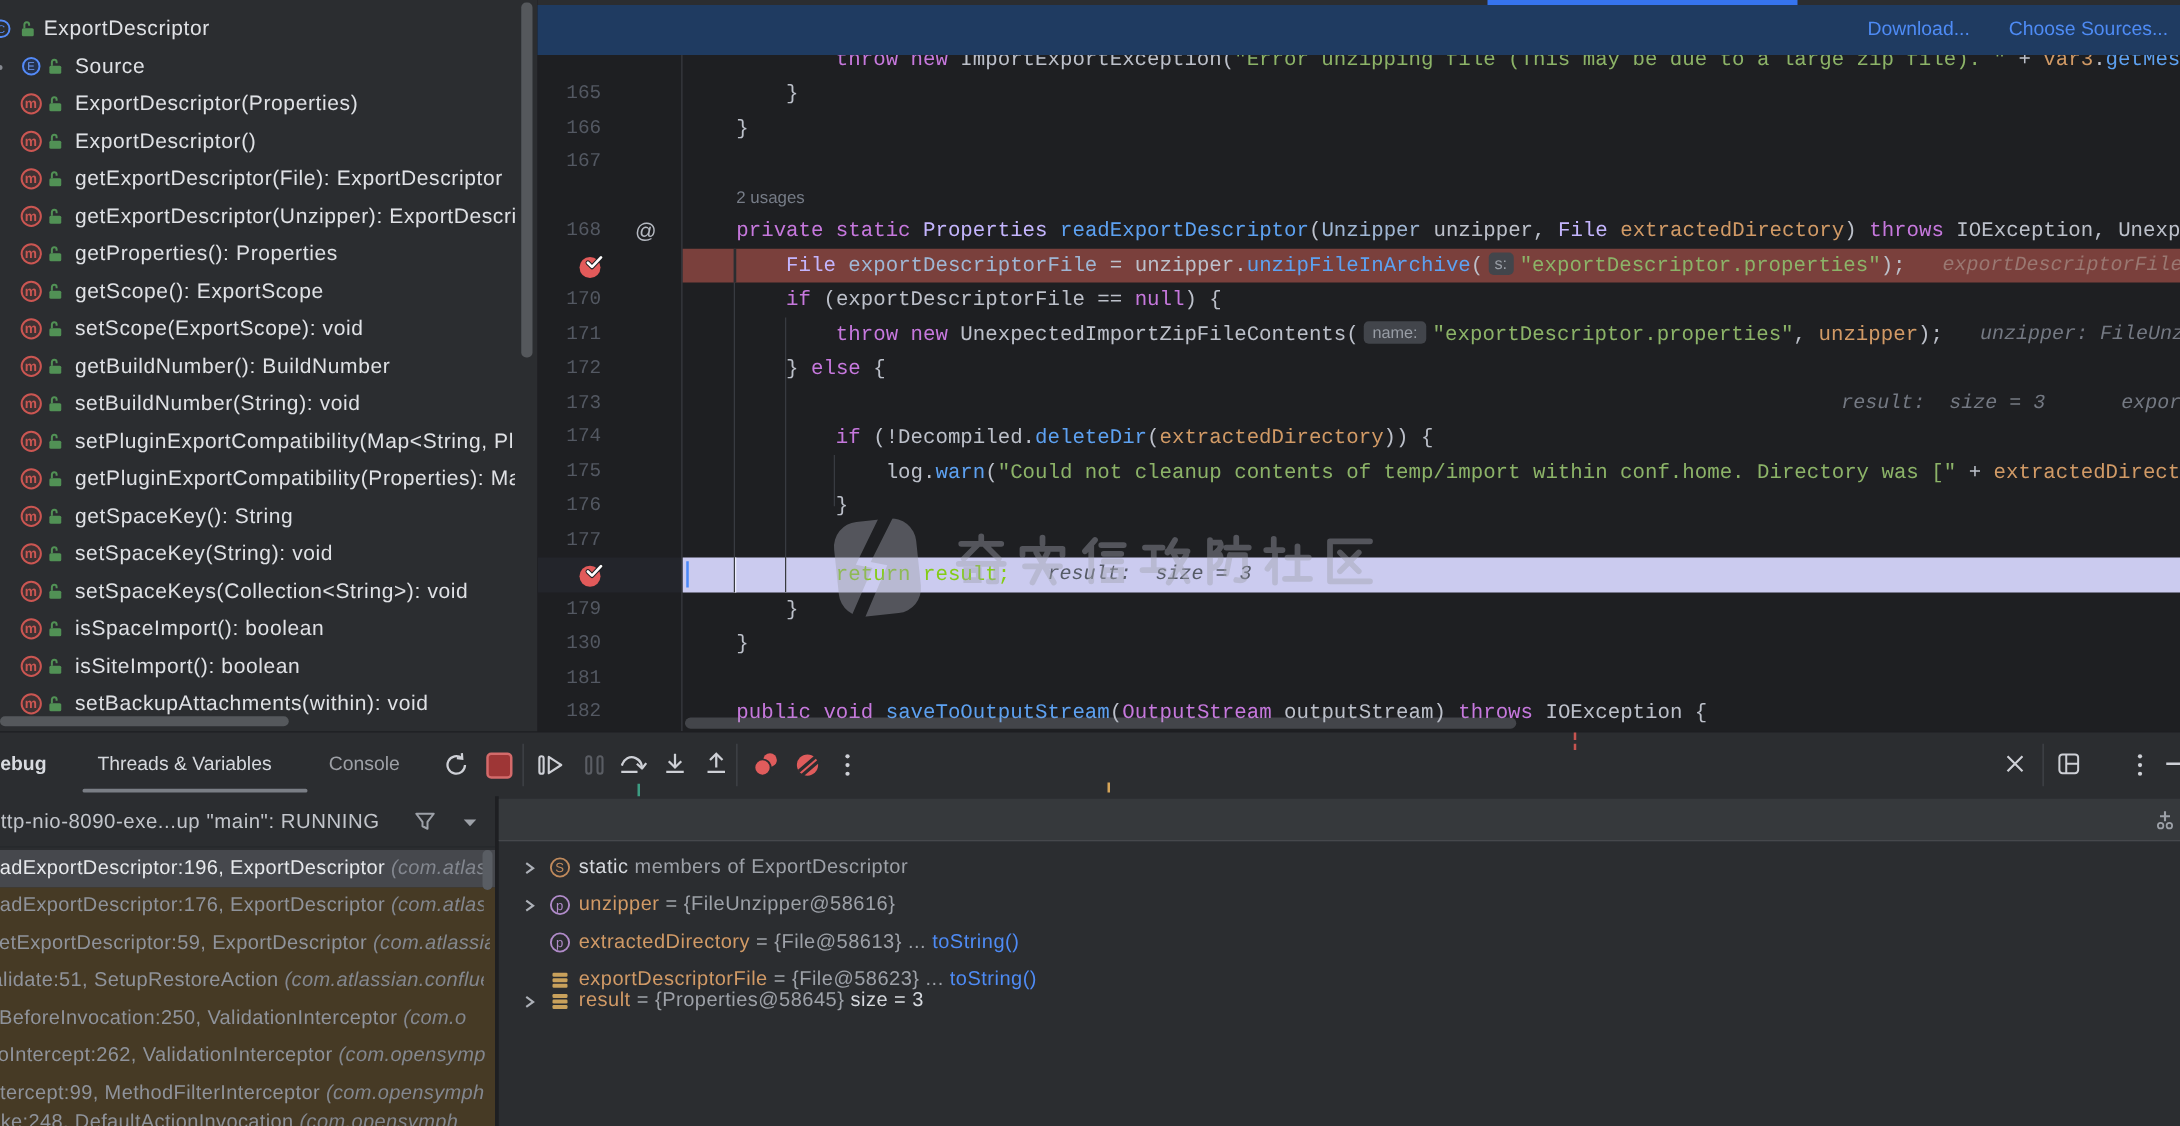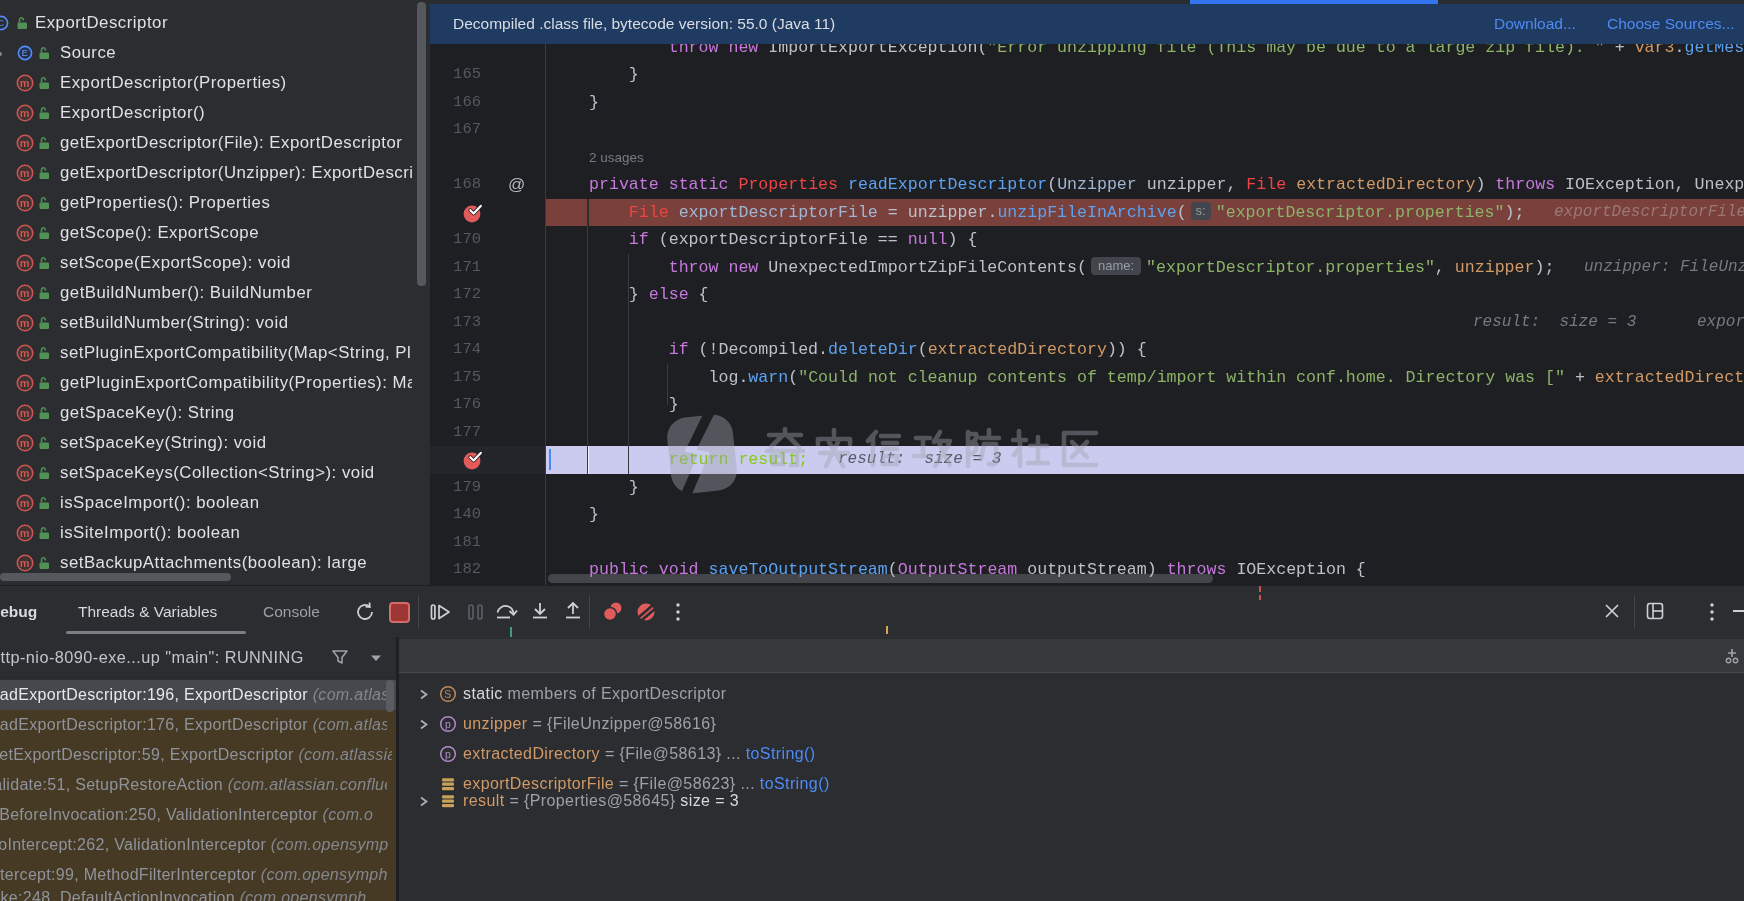--- a/index.html
+++ b/index.html
@@ -4,21 +4,21 @@
   body{width:1744px;height:901px;background:#1e1f22;overflow:hidden;position:relative;font-family:"Liberation Sans",sans-serif;}
   .abs{position:absolute}
   #struct{position:absolute;left:0;top:0;width:430px;height:585px;background:#2b2d30;overflow:hidden}
   .srow{position:absolute;left:0;height:30px;line-height:30px;font-size:16.8px;letter-spacing:0.5px;color:#dfe1e5;white-space:nowrap;width:412px;overflow:hidden}
   .srow .txt{position:absolute;left:60px;top:0}
   .sic{position:absolute;left:17px;top:7px;width:16px;height:16px}
   .slk{position:absolute;left:38px;top:8px;width:13px;height:14px}
   #editor{position:absolute;left:430px;top:0;width:1314px;height:585px;background:#1e1f22;overflow:hidden}
   .cl{position:absolute;left:119.2px;top:0;font-family:"Liberation Mono",monospace;font-size:16.6px;line-height:27.5px;height:27.5px;white-space:pre;color:#bcc0ca}
   .ln{position:absolute;left:16px;width:35px;font-family:"Liberation Mono",monospace;font-size:15.5px;line-height:27.5px;height:27.5px;color:#535862;text-align:right}
-  .kw{color:#c678dd}.cls{color:#ef4444}.fn{color:#5da1f1}.str{color:#8cb368}.org{color:#d19a66}
+  .kw{color:#c678dd}.cls{color:#c4b5fd}.fn{color:#5da1f1}.str{color:#8cb368}.org{color:#d19a66}
   .wh{color:#bcc0ca}.pal{color:#9fb6d4}
   .chip{display:inline-block;background:#42454b;color:#989da5;border-radius:4px;font-family:"Liberation Sans",sans-serif;font-size:13px;line-height:18px;padding:0 5px;vertical-align:2px;margin:0 5px 0 4px}
   .hint{position:absolute;font-family:"Liberation Mono",monospace;font-style:italic;font-size:16px;line-height:27.5px;height:27.5px;color:#747983;white-space:pre}
   #debug{position:absolute;left:0;top:586px;width:1744px;height:315px;background:#2b2d30}
   .vrow{position:absolute;height:30px;line-height:30px;font-size:16px;letter-spacing:0.4px;color:#9da1a8;white-space:nowrap}
   .frow{position:absolute;width:402px;height:30px;line-height:30px;font-size:16px;letter-spacing:0.3px;color:#8f939b;white-space:nowrap;overflow:hidden}
   .frow i{font-style:italic}
   .oname{color:#d19a66}.blue{color:#4e8bf5}.gray{color:#9da1a8}.wht{color:#d6d9de}
 </style></head><body>
 <div id="struct">
@@ -224,21 +224,21 @@
     </div>
 <div class="srow" style="top:548px">
       <svg class="sic" style="left:16px;top:6px;width:18px;height:18px" viewBox="0 0 18 18">
         <circle cx="9" cy="9" r="7.7" fill="rgba(199,84,80,0.13)" stroke="#cb5652" stroke-width="1.6"></circle>
         <text x="9" y="12.8" font-size="11" font-weight="bold" fill="#cb5652" text-anchor="middle" font-family="Liberation Sans">m</text>
       </svg>
       <svg class="slk" viewBox="0 0 13 14">
         <rect x="1.5" y="6.5" width="9.5" height="6.5" rx="1.2" fill="#519155"></rect>
         <path d="M3.5 6.5 V3.8 A1.9 1.9 0 0 1 7.3 3.6 L7.3 4.6" fill="none" stroke="#519155" stroke-width="1.6"></path>
       </svg>
-      <span class="txt">setBackupAttachments(boolean): large</span>
+      <span class="txt">setBackupAttachments(within): void</span>
     </div>
 <div class="abs" style="left:417px;top:2px;width:9px;height:284px;background:#55585c;border-radius:4px"></div>
 <div class="abs" style="left:0px;top:573px;width:231px;height:8px;background:#55585c;border-radius:4px"></div>
 </div>
 <div id="editor">
 <div class="abs" style="left:0;top:446.25px;width:116px;height:27.5px;background:#23252b"></div>
 <div class="abs" style="left:116px;top:199.25px;width:1198px;height:26.5px;background:#7a403c"></div>
 <div class="abs" style="left:116px;top:446.25px;width:1198px;height:27.5px;background:#cbcbef"></div>
 <div class="abs" style="left:157px;top:446.25px;width:1.8px;height:27.5px;background:#eeeefc"></div>
 <div class="abs" style="left:197.5px;top:446.25px;width:1.8px;height:27.5px;background:#eeeefc"></div>
@@ -255,21 +255,21 @@
 <div class="ln" style="top:171.25px">168</div>
 <div class="ln" style="top:226.25px">170</div>
 <div class="ln" style="top:253.75px">171</div>
 <div class="ln" style="top:281.25px">172</div>
 <div class="ln" style="top:308.75px">173</div>
 <div class="ln" style="top:336.25px">174</div>
 <div class="ln" style="top:363.75px">175</div>
 <div class="ln" style="top:391.25px">176</div>
 <div class="ln" style="top:418.75px">177</div>
 <div class="ln" style="top:473.75px">179</div>
-<div class="ln" style="top:501.25px">140</div>
+<div class="ln" style="top:501.25px">130</div>
 <div class="ln" style="top:528.75px">181</div>
 <div class="ln" style="top:556.25px">182</div>
 <div class="abs" style="left:78px;top:171.25px;height:27.5px;line-height:27.5px;font-size:17px;color:#b6bac2">@</div>
 <svg class="abs" style="left:30px;top:200.75px;width:26px;height:24px" viewBox="0 0 26 24">
       <circle cx="12" cy="13" r="8.4" fill="#e25a5a"></circle>
       <path d="M10.3 9.2 L13.6 12.5 L20.8 4.9" fill="none" stroke="#1e1f22" stroke-width="3.8" stroke-linecap="round" stroke-linejoin="round"></path>
       <path d="M10.3 9.2 L13.6 12.5 L20.8 4.9" fill="none" stroke="#ffffff" stroke-width="2.2" stroke-linecap="round" stroke-linejoin="round"></path>
     </svg>
 <svg class="abs" style="left:30px;top:448.25px;width:26px;height:24px" viewBox="0 0 26 24">
       <circle cx="12" cy="13" r="8.4" fill="#e25a5a"></circle>
@@ -327,21 +327,20 @@
 </g>
 <g transform="translate(399,29)">
  <path d="M5 4 H37 M5 4 V36 M5 36 H37 M13 13 L28 28 M28 13 L13 28"></path>
 </g>
 </svg>
 <div class="abs" style="left:118px;top:573.5px;width:665px;height:9px;background:rgba(165,170,180,0.28);border-radius:4.5px"></div>
 </div>
 <div class="abs" style="left:430px;top:0;width:1314px;height:4px;background:#2b2d30"></div>
 <div class="abs" style="left:1190px;top:0;width:248px;height:4px;background:#3574f0"></div>
 <div class="abs" style="left:430px;top:4px;width:1314px;height:39.5px;background:#1f3b61">
-    <span style="position:absolute;left:23px;top:0;line-height:39px;font-size:15.5px;color:#d9dce3">Decompiled .class file, bytecode version: 55.0 (Java 11)</span>
     <span style="position:absolute;left:1064px;top:0;line-height:39px;font-size:15.5px;color:#4e8bf5">Download...</span>
     <span style="position:absolute;left:1177px;top:0;line-height:39px;font-size:15.5px;color:#4e8bf5">Choose Sources...</span>
   </div>
 <div id="debug">
 <div class="abs" style="left:-11px;top:0;height:51px;line-height:51px;font-size:15.5px;font-weight:bold;color:#d8dbe0">Debug</div>
 <div class="abs" style="left:78px;top:0;height:51px;line-height:51px;font-size:15.5px;color:#d5d8dd">Threads &amp; Variables</div>
 <div class="abs" style="left:66px;top:45px;width:180px;height:3px;background:#7a7e85;border-radius:2px"></div>
 <div class="abs" style="left:263px;top:0;height:51px;line-height:51px;font-size:15.5px;color:#9da0a6">Console</div>
 <svg class="abs" style="left:354px;top:15px;width:22px;height:22px" viewBox="0 0 22 22">
       <path d="M18 11 A7 7 0 1 1 15.5 5.6" fill="none" stroke="#ced0d6" stroke-width="1.8"></path>

